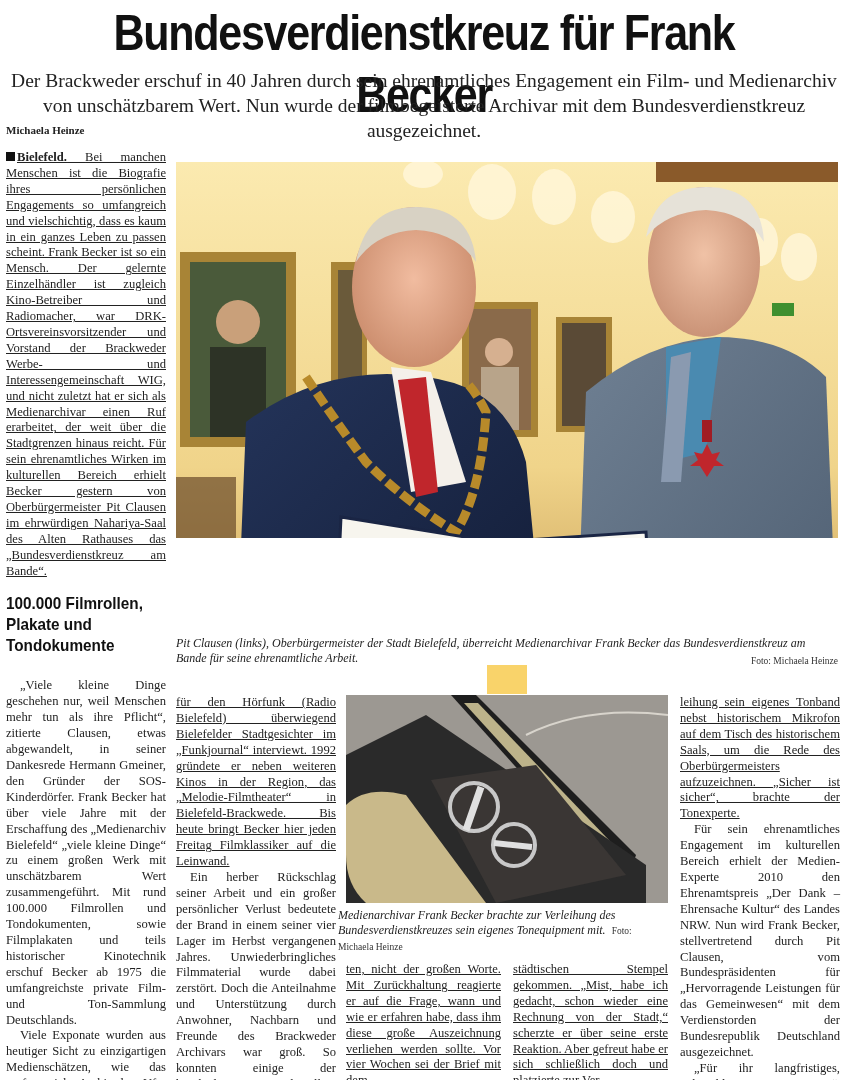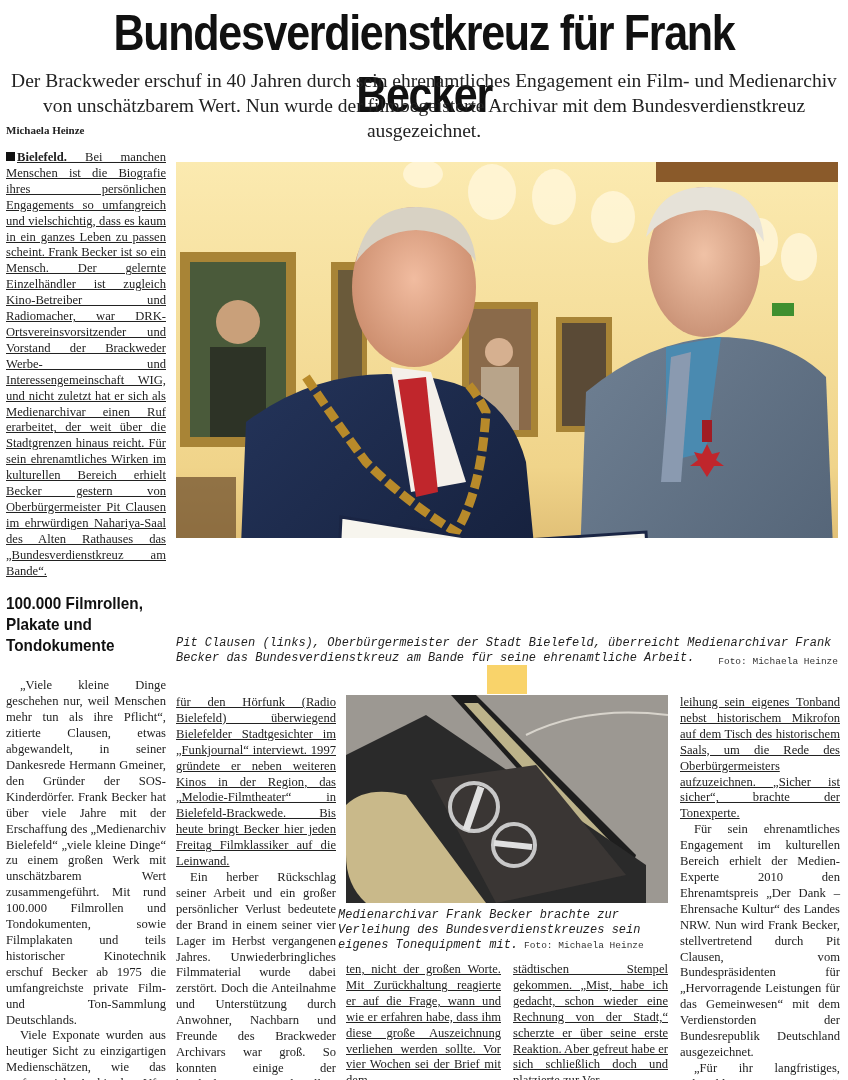--- a/index.html
+++ b/index.html
@@ -19,21 +19,21 @@
   .col2 { left: 176px; top: 695px; width: 160px; }
   .col3 { left: 346px; top: 962px; width: 155px; }
   .col4 { left: 513px; top: 962px; width: 155px; }
   .col5 { left: 680px; top: 695px; width: 160px; }
   .dateline-mark { display: inline-block; width: 9px; height: 9px; background: #111; margin-right: 2px; vertical-align: 0; }
   .dateline { font-weight: bold; }
   .subhead { font-family: "Liberation Sans", sans-serif; font-weight: bold; font-size: 17px; line-height: 21px;
     margin: 14px 0 22px 0; color: #111; text-align: left; transform: scaleX(0.9); transform-origin: left; width: 180px; }
   .photo-main { position: absolute; left: 176px; top: 123px; width: 662px; height: 376px; overflow: hidden;
     background: linear-gradient(160deg, #f8e6a8 0%, #f3d98c 35%, #e9c878 60%, #c9a25a 100%); margin-top: 39px; }
-  .caption { position: absolute; font-family: Liberation Mono, monospace; font-style: italic; font-size: 12px; line-height: 15px; color: #222; }
+  .caption { position: absolute; font-family: Liberation Serif, serif; font-style: italic; font-size: 12px; line-height: 15px; color: #222; }
   .caption1 { left: 176px; top: 636px; width: 662px; }
   .credit { font-style: normal; font-size: 9.5px; color: #333; float: right; margin-top: 3px; }
   .credit-inline { font-style: normal; font-size: 9.5px; color: #333; margin-left: 6px; }
   .caption2 { left: 338px; top: 908px; width: 322px; }
   .photo-small { position: absolute; left: 346px; top: 695px; width: 322px; height: 208px; overflow: hidden;
     background: radial-gradient(ellipse at 70% 30%, #b6b3ad 0%, #9e9b95 50%, #86837e 100%); }
   .highlight { position: absolute; left: 487px; top: 665px; width: 40px; height: 29px; background: #f9d36a; }
 </style>
 </head>
 <body>
@@ -139,21 +139,21 @@
     <text x="395" y="470" text-anchor="middle" font-family="Liberation Serif, serif" font-size="4" fill="#a0404a">AM BANDE</text>
   </svg>
 </div>
 
 <div class="caption caption1">
   <span>Pit Clausen (links), Oberbürgermeister der Stadt Bielefeld, überreicht Medienarchivar Frank Becker das Bundesverdienstkreuz am Bande für seine ehrenamtliche Arbeit.</span>
   <span class="credit">Foto: Michaela Heinze</span>
 </div>
 
 <div class="col col2">
-  <p class="noindent">für den Hörfunk (Radio Bielefeld) überwiegend Bielefelder Stadtgesichter im „Funkjournal“ interviewt. 1997 gründete er neben weiteren Kinos in der Region, das „Melodie-Filmtheater“ in Bielefeld-Brackwede. Bis heute bringt Becker hier jeden Freitag Filmklassiker auf die Leinwand.</p>
+  <p class="noindent">für den Hörfunk (Radio Bielefeld) überwiegend Bielefelder Stadtgesichter im „Funkjournal“ interviewt. 1992 gründete er neben weiteren Kinos in der Region, das „Melodie-Filmtheater“ in Bielefeld-Brackwede. Bis heute bringt Becker hier jeden Freitag Filmklassiker auf die Leinwand.</p>
   <p>Ein herber Rückschlag seiner Arbeit und ein großer persönlicher Verlust bedeutete der Brand in einem seiner vier Lager im Herbst vergangenen Jahres. Unwiederbringliches Filmmaterial wurde dabei zerstört. Doch die Anteilnahme und Unterstützung durch Anwohner, Nachbarn und Freunde des Brackweder Archivars war groß. So konnten einige der beschädigten Filmrollen, gerettet und restauriert werden.</p>
 
 </div>
 
 <div class="highlight"></div>
 
 <div class="photo-small">
   <svg width="322" height="208" viewBox="0 0 322 208">
     <rect x="0" y="0" width="322" height="208" fill="#9c9892"></rect>
     <path d="M180 40 Q240 10 322 20" fill="none" stroke="#d8d4cc" stroke-width="2"></path>

